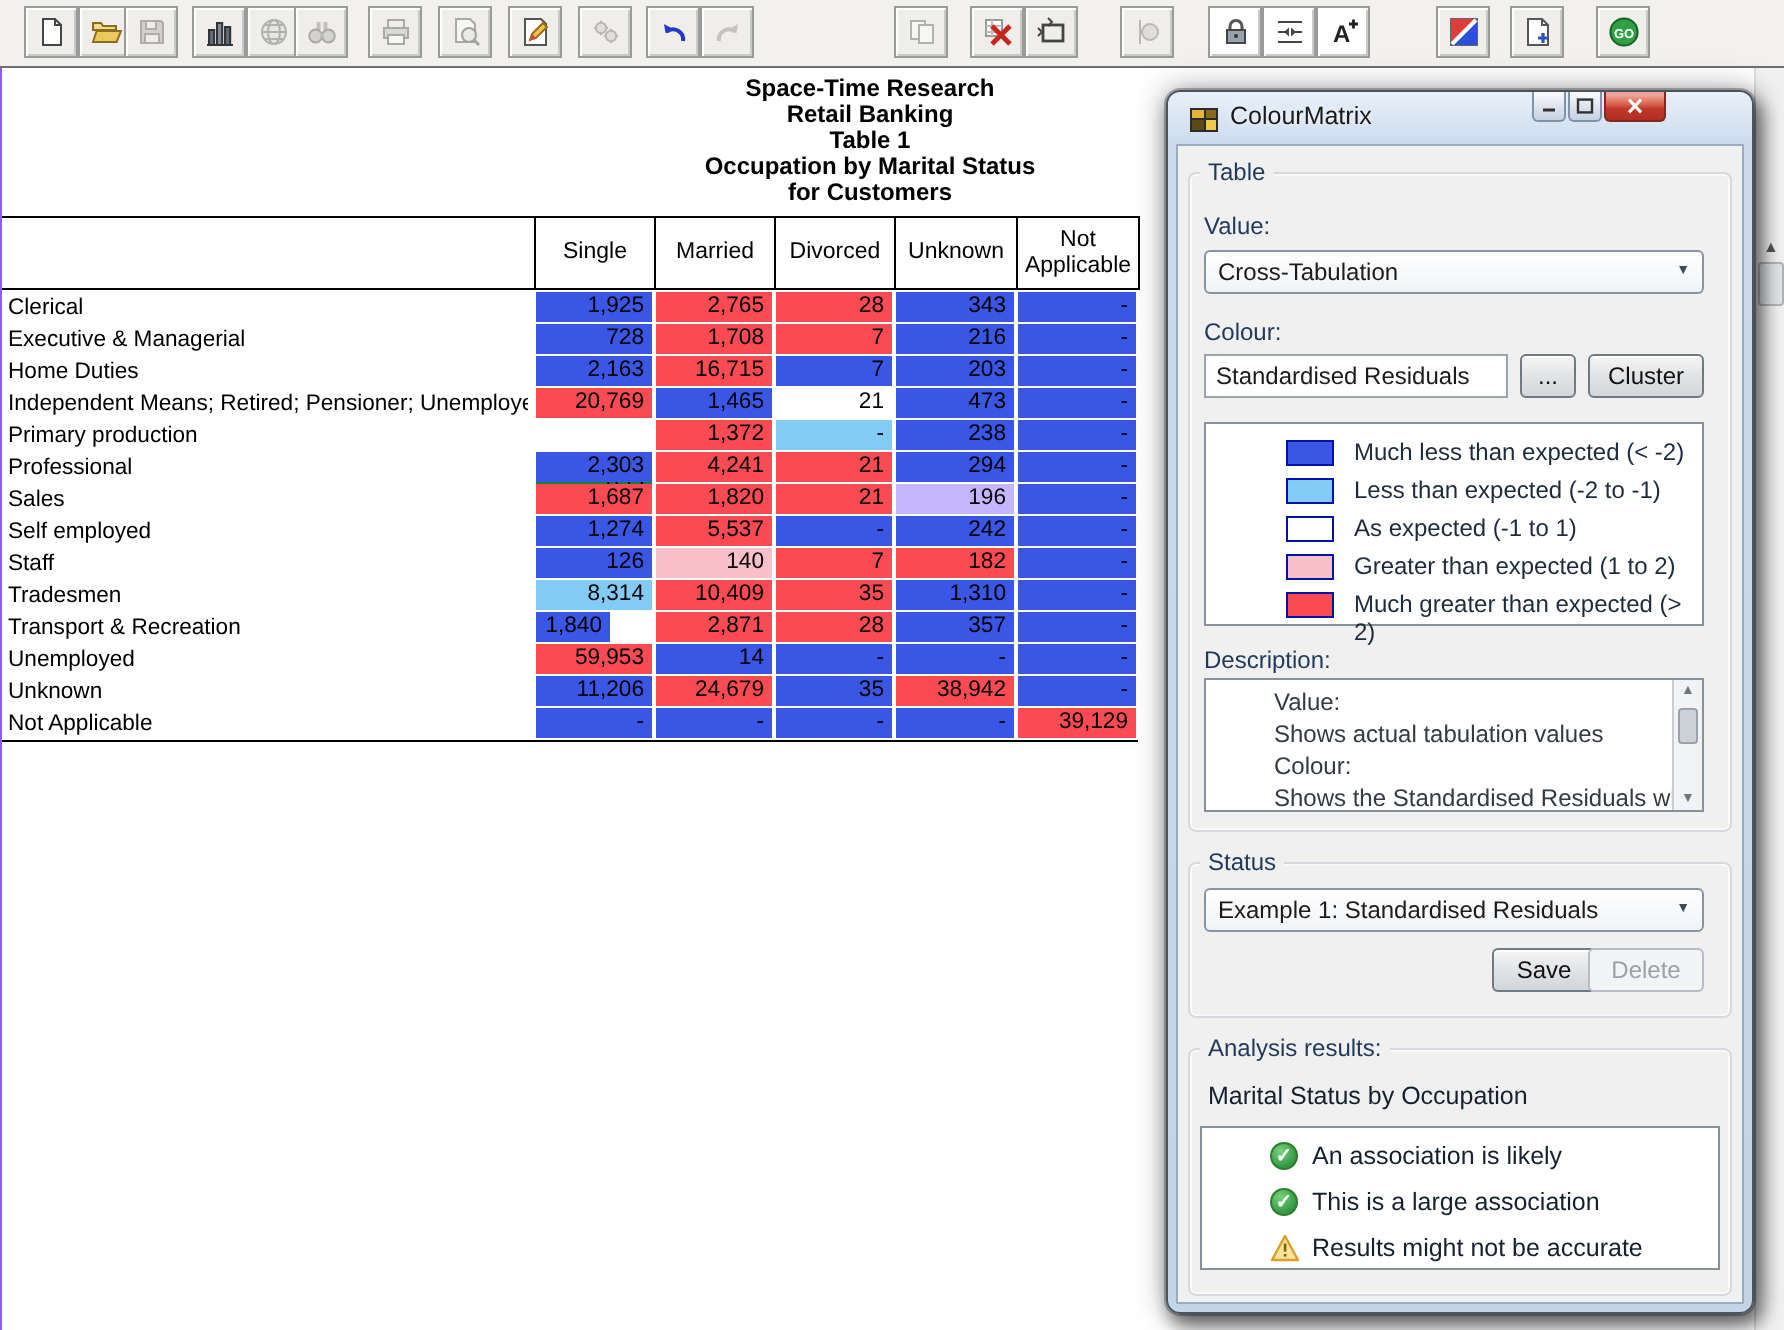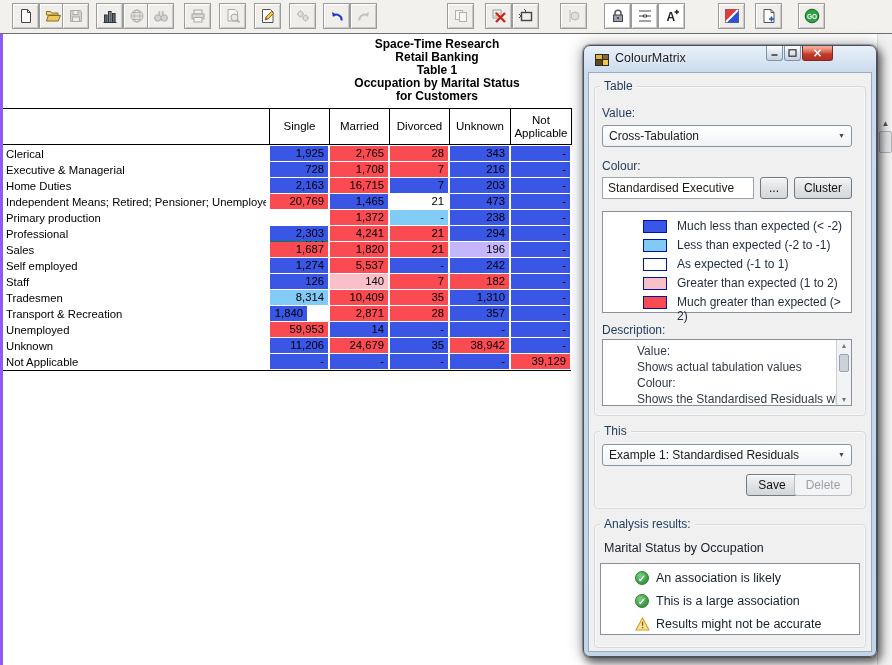--- a/index.html
+++ b/index.html
@@ -10,21 +10,21 @@
            border-bottom:1px solid #6E6E6E;}
   .tbtn{position:absolute;top:3px;width:27px;height:26px;background:#EFEEEA;
         border:1px solid #9B9B9B;box-shadow:inset 1px 1px 0 #FFFFFF,inset -1px -1px 0 #C9C9C9;
         display:flex;align-items:center;justify-content:center;box-sizing:border-box;}
   .tbtn.toggled{background:#FFFFFF;}
   .tbtn.disabled .ticon{filter:grayscale(1) opacity(.45);}
   .ticon{width:16px;height:16px;display:block;}
   .ticon svg{display:block;}
   
   .main{position:absolute;left:0;top:34px;width:892px;height:631px;background:#fff;
-        border-left:3px solid #8b5cf6;box-sizing:border-box;}
+        border-left:1px solid #8b5cf6;box-sizing:border-box;}
   .t-title{position:absolute;left:0;top:4px;width:868px;text-align:center;
            font-weight:bold;font-size:12px;line-height:13px;}
   .t-header{position:absolute;left:0;top:74px;width:568px;height:35px;
             border-top:1px solid #000;border-bottom:1px solid #000;border-right:1px solid #000;
             box-sizing:content-box;}
   .hdr-cell{position:absolute;top:0;height:35px;border-left:1px solid #000;box-sizing:border-box;
             display:flex;align-items:center;justify-content:center;text-align:center;
             font-size:11.5px;line-height:12.5px;background:#fff;}
   .t-rows{position:absolute;left:0;top:112px;width:568px;height:224px;}
   .t-row{position:absolute;left:0;width:568px;height:16px;}
@@ -455,21 +455,21 @@
     <div class="d-body"></div>
 
     <div class="groupbox" style="left:10px;top:40px;width:272px;height:330px;"></div>
     <span class="gb-caption" style="left:16px;top:33px;">Table</span>
     <span class="dlabel" style="left:18px;top:60px;">Value:</span>
     <div class="combo" style="left:18px;top:79px;width:250px;">
       <span>Cross-Tabulation</span>
       <span class="arr">▼</span>
     </div>
     <span class="dlabel" style="left:18px;top:113px;">Colour:</span>
-    <div class="tinput" style="left:18px;top:131px;width:152px;">Standardised Executive</div>
+    <div class="tinput" style="left:18px;top:131px;width:152px;">Standardised Residuals</div>
     <div class="btn" style="left:176px;top:131px;width:28px;">...</div>
     <div class="btn" style="left:210px;top:131px;width:58px;">Cluster</div>
     <div class="whitebox" style="left:18px;top:165px;width:250px;height:102px;padding-top:5px;">
         <div class="lg-row">
           <span class="lg-swatch" style="background: rgb(57, 86, 228);"></span>
           <span class="lg-label">Much less than expected (&lt; -2)</span>
         </div>
         <div class="lg-row">
           <span class="lg-swatch" style="background: rgb(130, 203, 244);"></span>
           <span class="lg-label">Less than expected (-2 to -1)</span>
@@ -496,21 +496,21 @@
           <div class="desc-line">Shows the Standardised Residuals which</div>
         </div>
       <div class="mini-scroll">
         <span class="ms-arr" style="top:2px;">▲</span>
         <span class="ms-thumb"></span>
         <span class="ms-arr" style="bottom:2px;">▼</span>
       </div>
     </div>
 
     <div class="groupbox" style="left:10px;top:385px;width:272px;height:78px;"></div>
-    <span class="gb-caption" style="left:16px;top:378px;">This</span>
+    <span class="gb-caption" style="left:16px;top:378px;">Status</span>
     <div class="combo" style="left:18px;top:398px;width:250px;">
       <span>Example 1: Standardised Residuals</span>
       <span class="arr">▼</span>
     </div>
     <div class="btn" style="left:146px;top:428px;width:52px;margin-left:16px;">Save</div>
     <div class="btn disabled" style="left:210px;top:428px;width:58px;">Delete</div>
 
     <div class="groupbox" style="left:10px;top:478px;width:272px;height:124px;"></div>
     <span class="gb-caption" style="left:16px;top:471px;">Analysis results:</span>
     <span class="an-sub" style="left:20px;top:495px;">Marital Status by Occupation</span>

